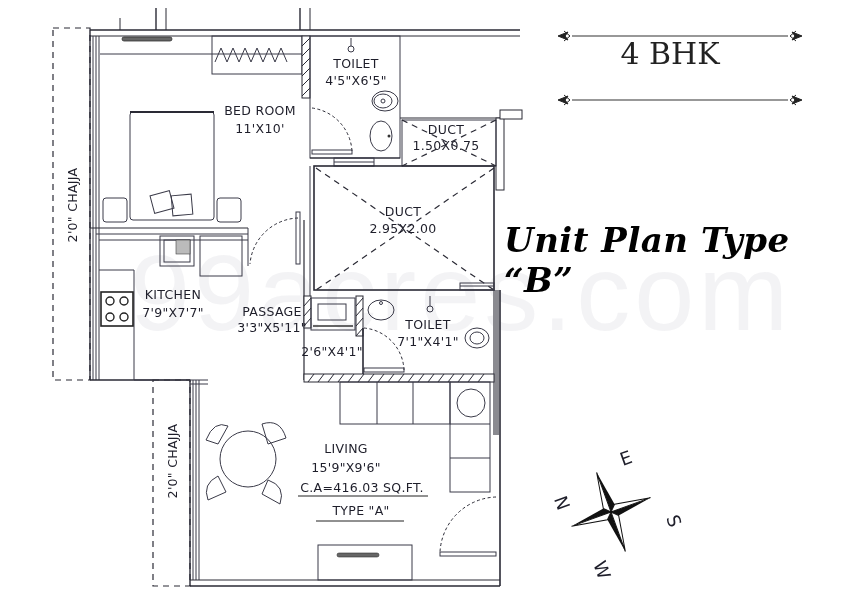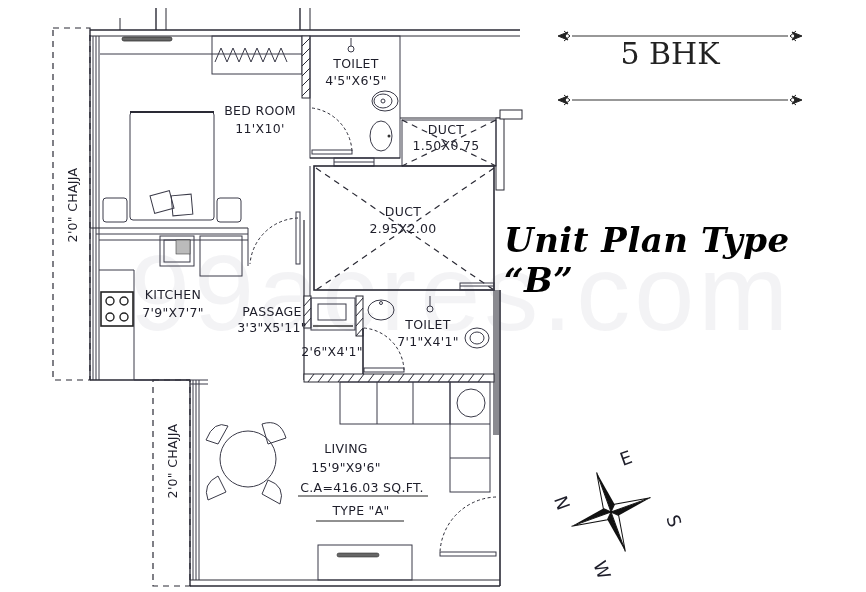--- a/index.html
+++ b/index.html
@@ -252,14 +252,14 @@
     <path d="M0 42 L6 6 L0 0 Z" fill="#fff" stroke="#111" stroke-width="1"></path>
     <path d="M-42 0 L-6 -6 L0 0 Z" fill="#111"></path>
     <path d="M-42 0 L-6 6 L0 0 Z" fill="#fff" stroke="#111" stroke-width="1"></path>
   </g>
   <text class="lbl" font-size="18" transform="translate(556 505) rotate(70)" text-anchor="middle">N</text>
   <text class="lbl" font-size="18" transform="translate(628 464) rotate(-20)" text-anchor="middle">E</text>
   <text class="lbl" font-size="18" transform="translate(668 523) rotate(70)" text-anchor="middle">S</text>
   <text class="lbl" font-size="18" transform="translate(596 572) rotate(70)" text-anchor="middle">W</text>
 </svg>
 
-<div id="title-1bhk">5 BHK</div>
+<div id="title-1bhk">4 BHK</div>
 <div id="unit-plan-title">Unit Plan Type “B”</div>
 
 </body></html>

